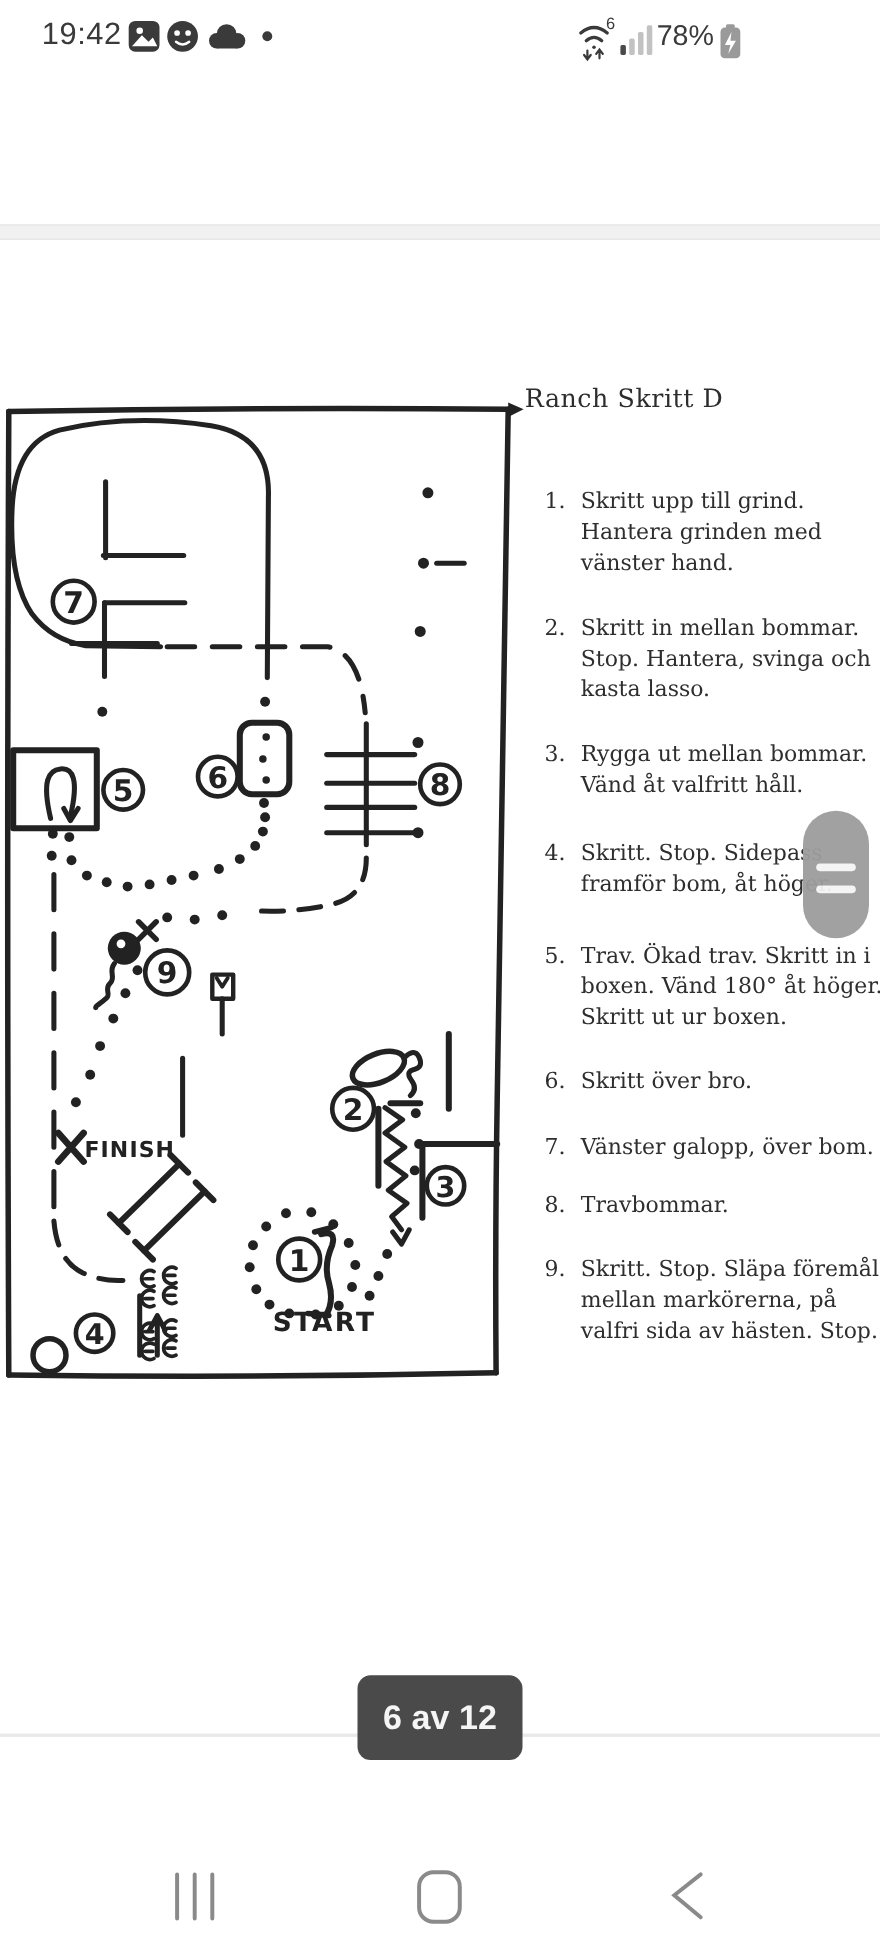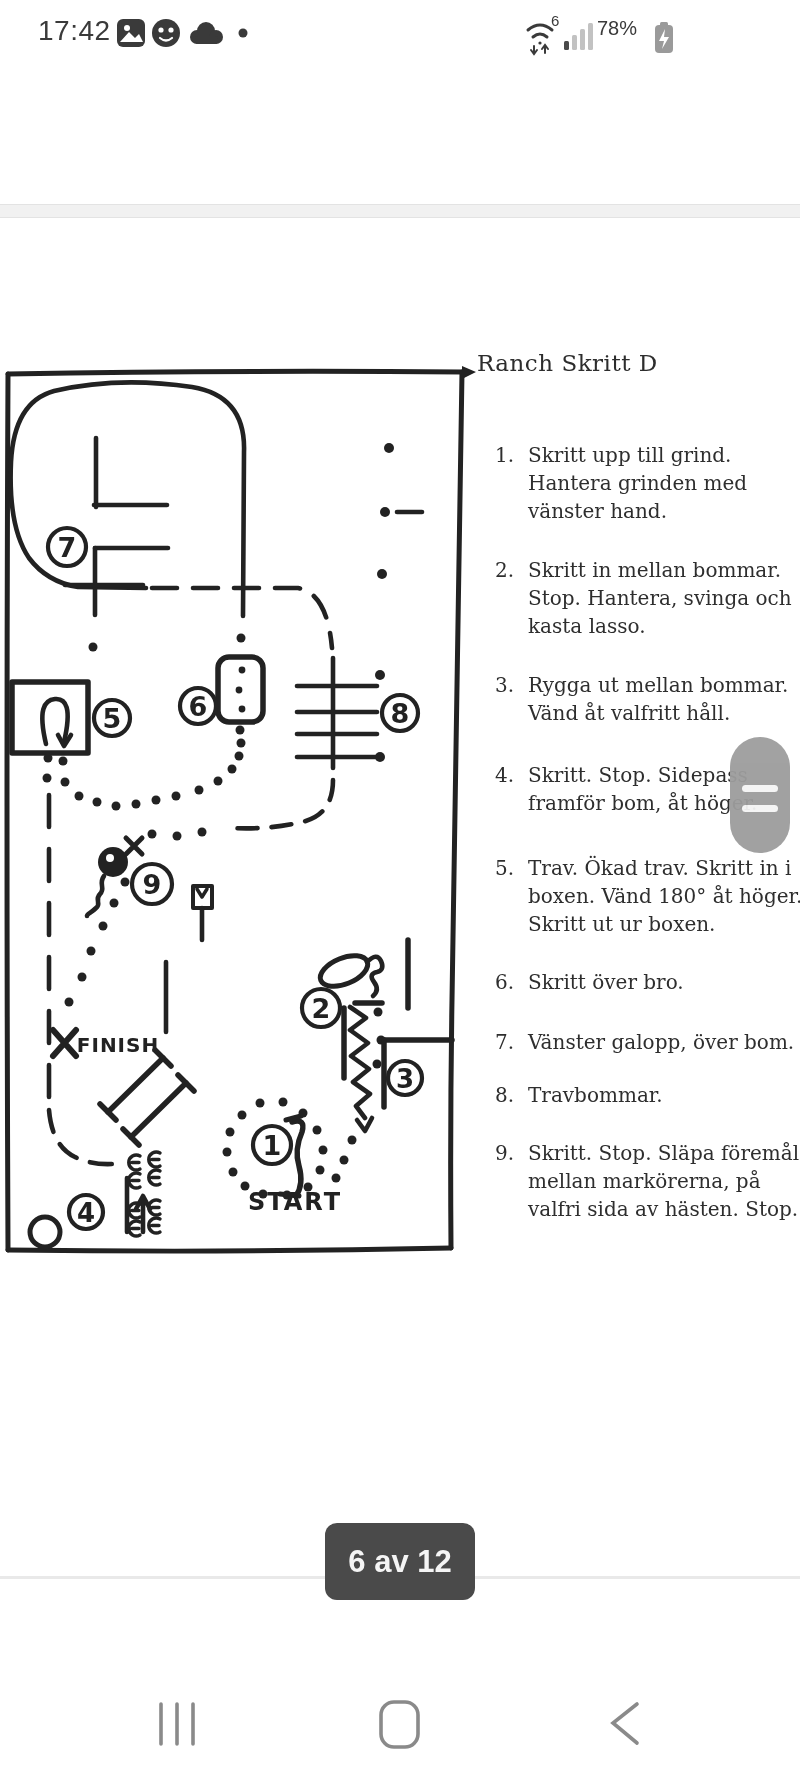--- a/index.html
+++ b/index.html
@@ -1,21 +1,21 @@
 <!DOCTYPE html>
 <html><head>
 <meta charset="utf-8">
 <style>
   html,body{margin:0;padding:0;}
   body{width:800px;height:1779px;position:relative;background:#ffffff;overflow:hidden;
        font-family:"Liberation Sans", sans-serif;}
   
   .statusbar{position:absolute;left:0;top:0;width:800px;height:64px;background:#ffffff;}
   .sb-time{position:absolute;left:38px;top:15px;font-size:28px;color:#3a3a3a;letter-spacing:.5px;}
-  .sb-batt{position:absolute;left:597px;top:17px;font-size:20px;color:#3a3a3a;}
+  .sb-batt{position:absolute;left:597px;top:17px;font-size:26px;color:#3a3a3a;}
   
   .pagegap-top{position:absolute;left:0;top:204px;width:800px;height:12px;background:#f1f1f1;
                border-top:1px solid #e3e3e3;border-bottom:1px solid #e3e3e3;}
   .pagegap-bottom{position:absolute;left:0;top:1576px;width:800px;height:3px;background:#e9e9e9;}
   
   .doc-title{position:absolute;left:477px;top:350px;font-family:"DejaVu Serif", serif;
              font-size:23px;color:#2d2d2d;letter-spacing:.5px;}
   .instr{position:absolute;left:488px;width:318px;display:flex;
          font-family:"DejaVu Serif", serif;font-size:20px;line-height:28px;color:#2e2e2e;}
   .instr .num{width:26px;text-align:right;flex:0 0 26px;}
@@ -29,21 +29,21 @@
   .page-indicator{position:absolute;left:325px;top:1523px;width:150px;height:77px;border-radius:12px;
                   background:#4a4a4a;color:#f5f5f5;font-size:31px;display:flex;
                   align-items:center;justify-content:center;z-index:5;font-weight:bold;}
   
   .layer{position:absolute;left:0;top:0;width:800px;height:1779px;}
 </style>
 </head>
 <body>
 
 <div class="statusbar">
-  <span class="sb-time">17:42</span>
+  <span class="sb-time">19:42</span>
   <svg class="layer" style="height:64px" viewBox="0 0 800 64">
 
     <g>
       <rect x="117" y="19" width="28" height="28" rx="6" fill="#3a3a3a"></rect>
       <circle cx="127" cy="28" r="3" fill="#ffffff"></circle>
       <path d="M120 42 L129 32 L135 38 L139 34 L143 42 Z" fill="#ffffff"></path>
     </g>
 
     <g>
       <circle cx="166" cy="33" r="14" fill="#3a3a3a"></circle>

